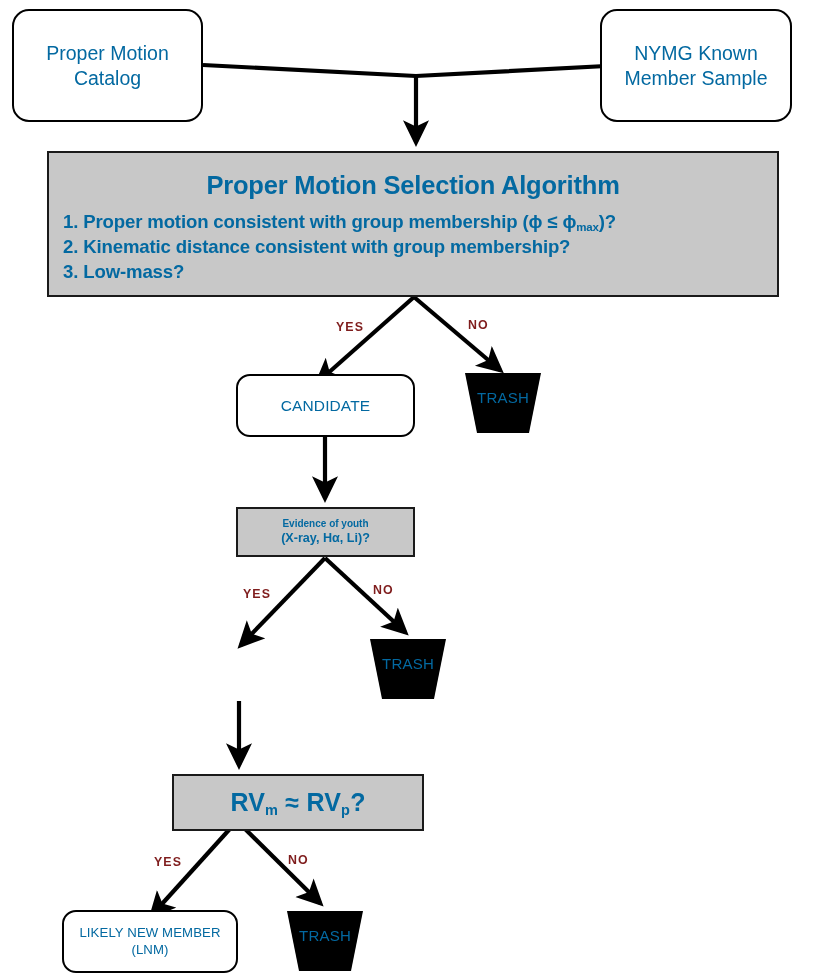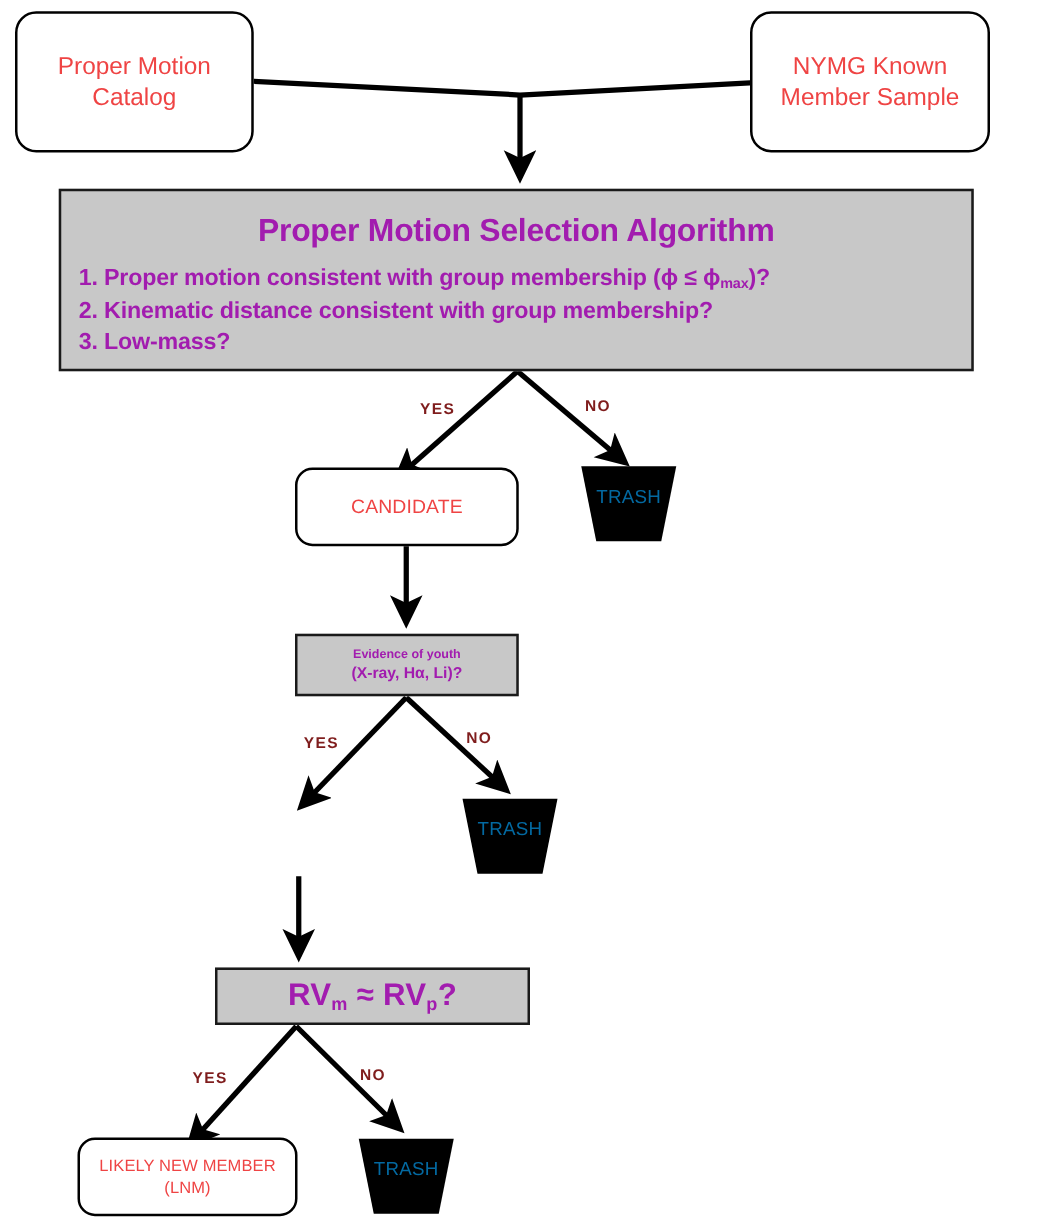--- a/index.html
+++ b/index.html
@@ -34,39 +34,39 @@
     justify-content: center;
     text-align: center;
     z-index: 3;
   }
   
   .rbox {
     border: 2.2px solid #000000;
     border-radius: 14px;
     background: #ffffff;
     line-height: 1.28;
-    color: #ef4444;
+    color: #0369a1;
   }
   .rbox.src {
     font-size: 19.5px;
     border-radius: 17px;
   }
   .rbox.res {
     font-size: 15.5px;
     letter-spacing: 0.1px;
   }
   .rbox.res-sm {
     font-size: 13.2px;
     letter-spacing: 0.1px;
   }
   
   .gbox {
     background: #c8c8c8;
     border: 2.2px solid #1a1a1a;
-    color: #a21caf;
+    color: #0369a1;
   }
   
   #algo-box {
     display: block;
     padding: 10px 14px 8px 14px;
   }
   #algo-title {
     text-align: center;
     font-weight: bold;
     font-size: 25.5px;
@@ -215,21 +215,21 @@
   <div class="elabel" style="left:373px; top:583px;">NO</div>
 
 
   <div class="trash" style="left:368px; top:637px; width:80px; height:64px;">
     <svg width="80" height="64" viewBox="0 0 80 64">
       <polygon points="2,2 78,2 66,62 14,62" fill="#000000"></polygon>
     </svg>
     <div class="trash-label" style="top:18px;">TRASH</div>
   </div>
 
-  <div class="node gbox" id="rv-box" style="left:172px; top:774px; width:252px; height:46px;">
+  <div class="node gbox" id="rv-box" style="left:172px; top:774px; width:252px; height:57px;">
     <div><span>RV</span><sub>m</sub><span> ≈ RV</span><sub>p</sub><span>?</span></div>
   </div>
 
   <div class="elabel" style="left:154px; top:855px;">YES</div>
   <div class="elabel" style="left:288px; top:853px;">NO</div>
 
   <div class="node rbox res-sm" id="lnm-box" style="left:62px; top:910px; width:176px; height:63px;text-align:center;">
     <div>
       <span>LIKELY NEW MEMBER</span><br>
       <span>(LNM)</span>

